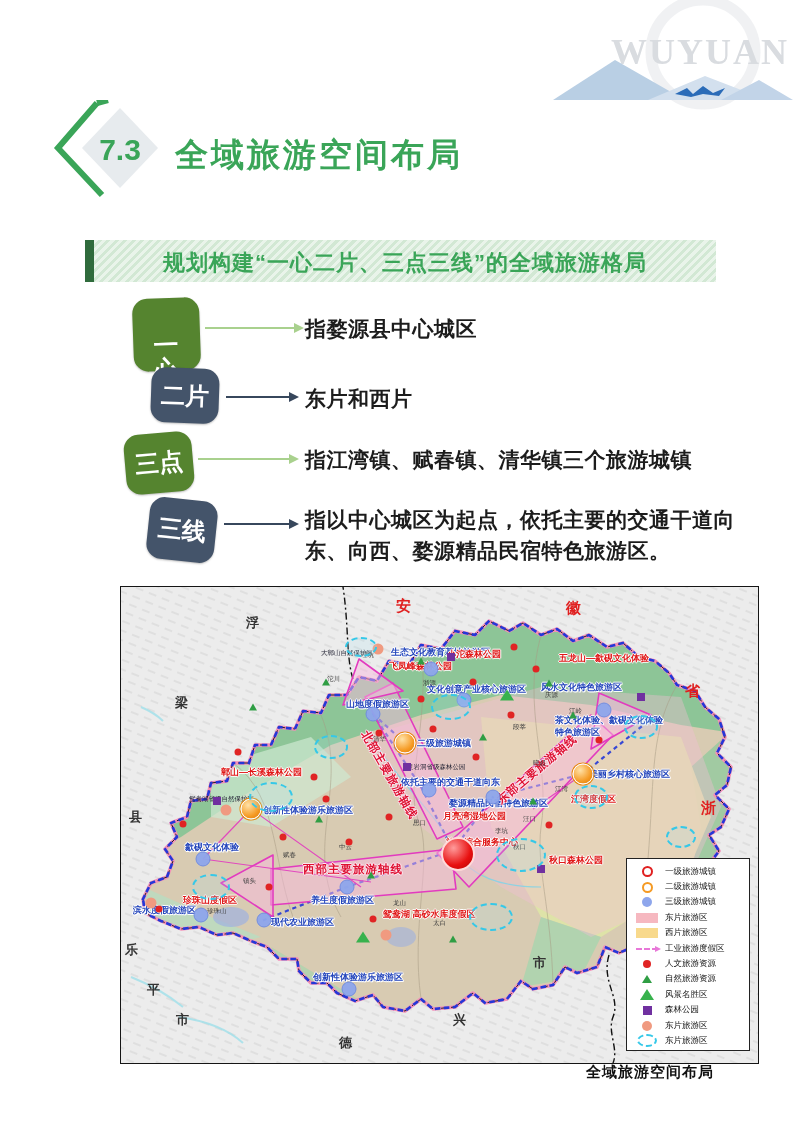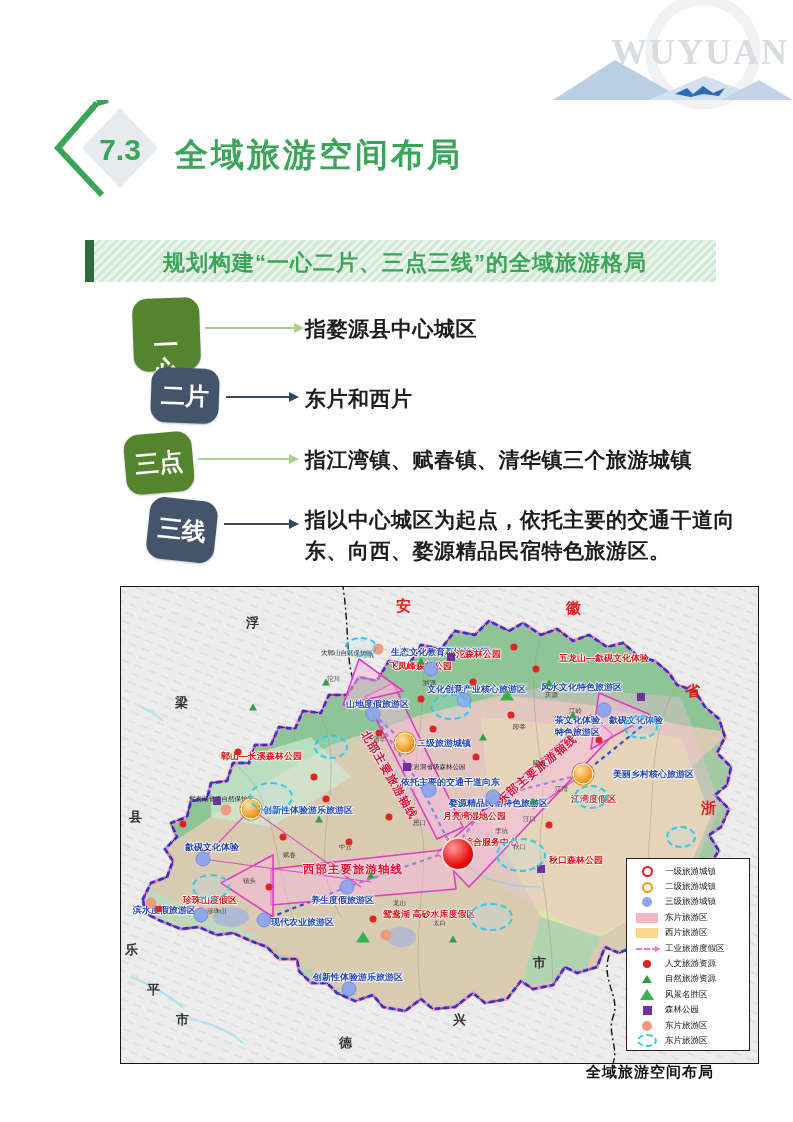--- a/index.html
+++ b/index.html
@@ -255,32 +255,32 @@
       <div class="ml ml-county" style="left: 332px; top: 425px;">兴</div>
       <div class="ml ml-county" style="left: 412px; top: 368px;">市</div>
       <div class="ml ml-area" style="left: 270px; top: 60px;">生态文化教育基地旅游区</div>
       <div class="ml ml-area" style="left: 306px; top: 97px;">文化创意产业核心旅游区</div>
       <div class="ml ml-area" style="left: 420px; top: 95px;">风水文化特色旅游区</div>
       <div class="ml ml-area" style="left: 225px; top: 112px;">山地度假旅游区</div>
       <div class="ml ml-area" style="left: 296px; top: 151px;">二级旅游城镇</div>
       <div class="ml ml-area" style="left: 434px; top: 128px;">茶文化体验、歙砚文化体验</div>
       <div class="ml ml-area" style="left: 434px; top: 140px;">特色旅游区</div>
       <div class="ml ml-area" style="left: 280px; top: 190px;">依托主要的交通干道向东</div>
-      <div class="ml ml-area" style="left: 492px; top: 182px;">美丽乡村核心旅游区</div>
+      <div class="ml ml-area" style="left: 468px; top: 182px;">美丽乡村核心旅游区</div>
       <div class="ml ml-area" style="left: 328px; top: 211px;">婺源精品民宿特色旅游区</div>
       <div class="ml ml-area" style="left: 142px; top: 218px;">创新性体验游乐旅游区</div>
       <div class="ml ml-area" style="left: 64px; top: 255px;">歙砚文化体验</div>
       <div class="ml ml-area" style="left: 12px; top: 318px;">滨水度假旅游区</div>
       <div class="ml ml-area" style="left: 150px; top: 330px;">现代农业旅游区</div>
       <div class="ml ml-area" style="left: 190px; top: 308px;">养生度假旅游区</div>
       <div class="ml ml-area" style="left: 192px; top: 385px;">创新性体验游乐旅游区</div>
       <div class="ml ml-site" style="left: 326px; top: 62px;">小沱森林公园</div>
       <div class="ml ml-site" style="left: 268px; top: 74px;">飞凤峰森林公园</div>
       <div class="ml ml-site" style="left: 438px; top: 66px;">五龙山—歙砚文化体验</div>
-      <div class="ml ml-site" style="left: 100px; top: 164px;">鄣山—长溪森林公园</div>
+      <div class="ml ml-site" style="left: 100px; top: 180px;">鄣山—长溪森林公园</div>
       <div class="ml ml-site" style="left: 322px; top: 224px;">月亮湾湿地公园</div>
       <div class="ml ml-site" style="left: 325px; top: 250px;">旅游综合服务中心</div>
       <div class="ml ml-site" style="left: 450px; top: 207px;">江湾度假区</div>
       <div class="ml ml-site" style="left: 428px; top: 268px;">秋口森林公园</div>
       <div class="ml ml-site" style="left: 62px; top: 308px;">珍珠山度假区</div>
       <div class="ml ml-site" style="left: 262px; top: 322px;">鸳鸯湖 高砂水库度假区</div>
       <div class="ml ml-axis" style="left: 182px; top: 276px;">西部主要旅游轴线</div>
       <div class="ml ml-axis" style="left: 243px; top: 138px; transform: rotate(60deg);">北部主要旅游轴线</div>
       <div class="ml ml-axis" style="left: 378px; top: 208px; transform: rotate(-40deg);">东部主要旅游轴线</div>
       <div class="ml ml-note" style="left: 200px; top: 62px;">大鄣山自然保护区</div>

